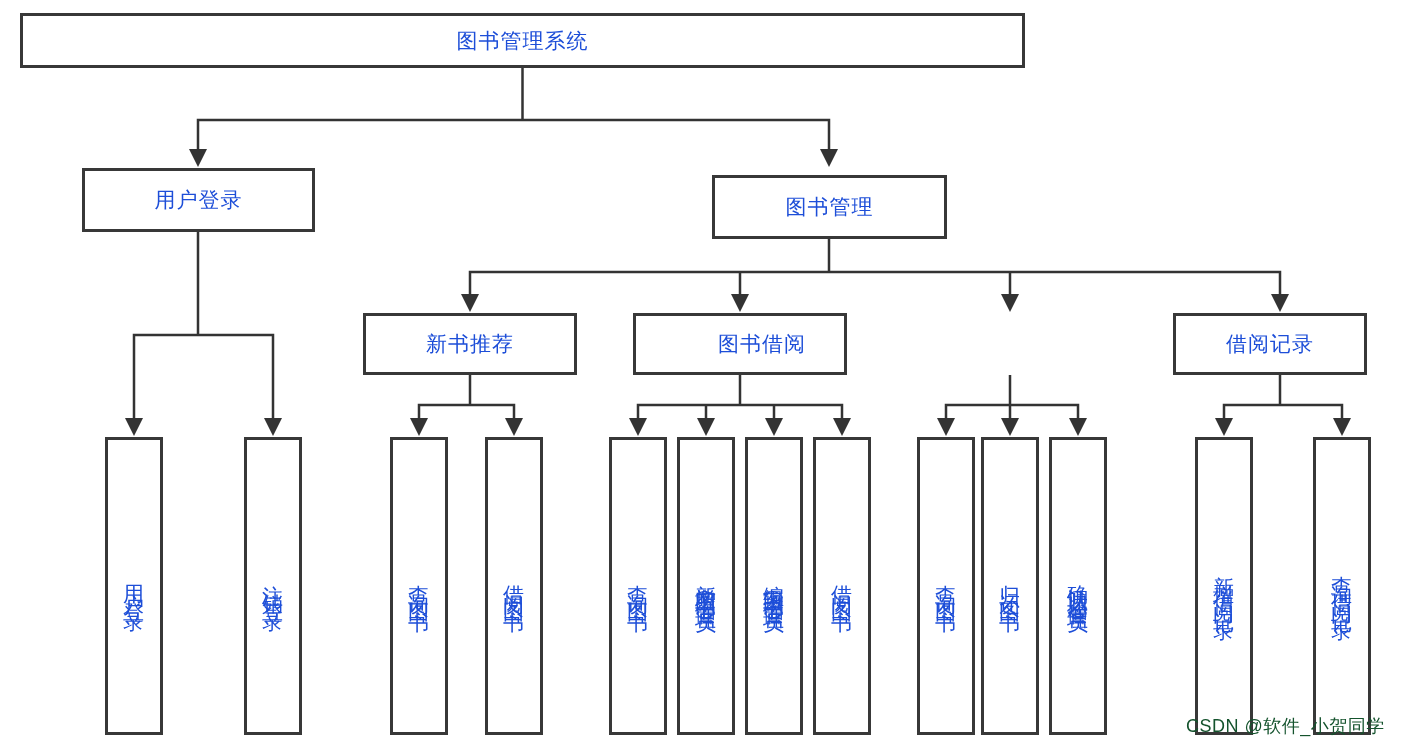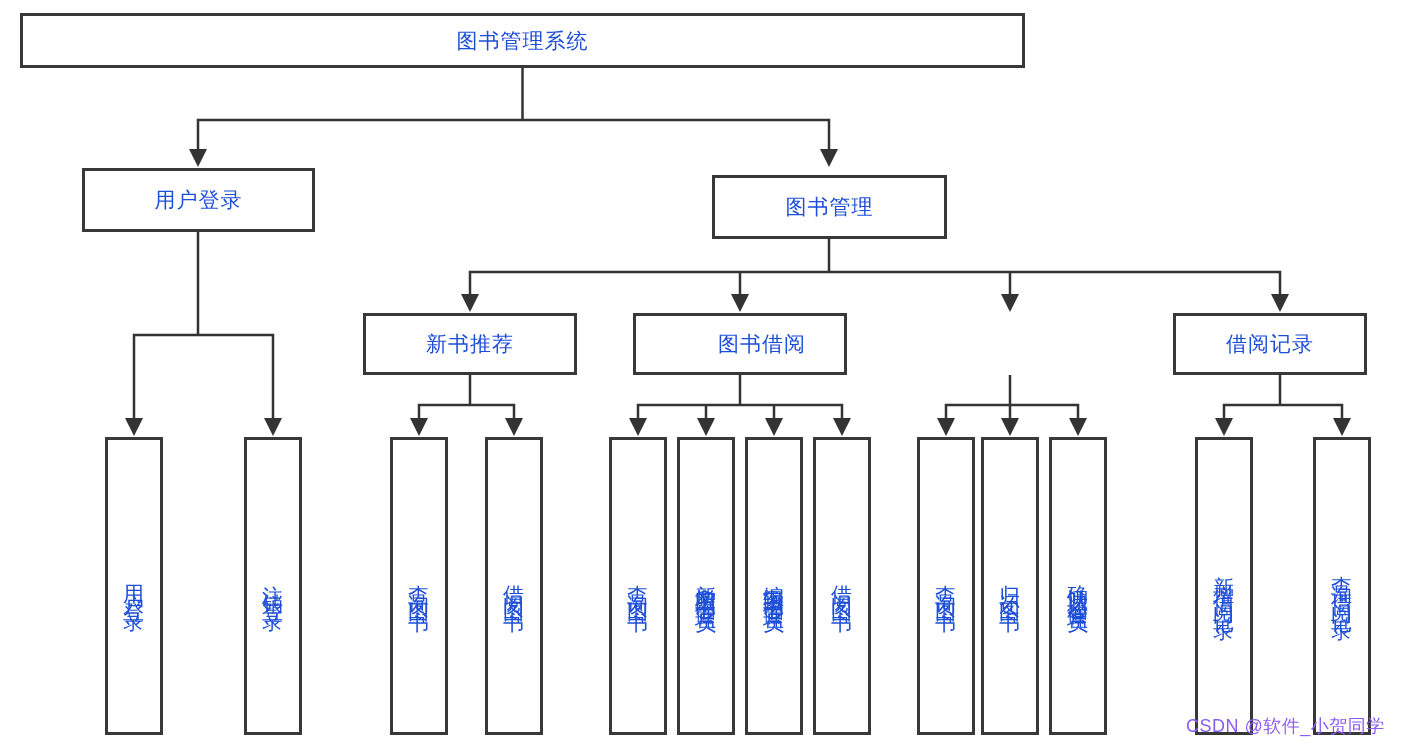--- a/index.html
+++ b/index.html
@@ -34,21 +34,21 @@
     line-height: 1;
     letter-spacing: 9px;
   }
   .leaf-label.ls-tight { letter-spacing: 4px; }
   .watermark {
     position: absolute;
     left: 1186px;
     top: 714px;
     font-size: 18px;
     letter-spacing: 0.5px;
-    color: #8b5cf6;
+    color: #14532d;
     white-space: nowrap;
     z-index: 5;
   }
 </style>
 </head>
 <body>
 
 <div class="stage">
 
   <svg class="connectors" viewBox="0 0 1405 747" aria-hidden="true">

